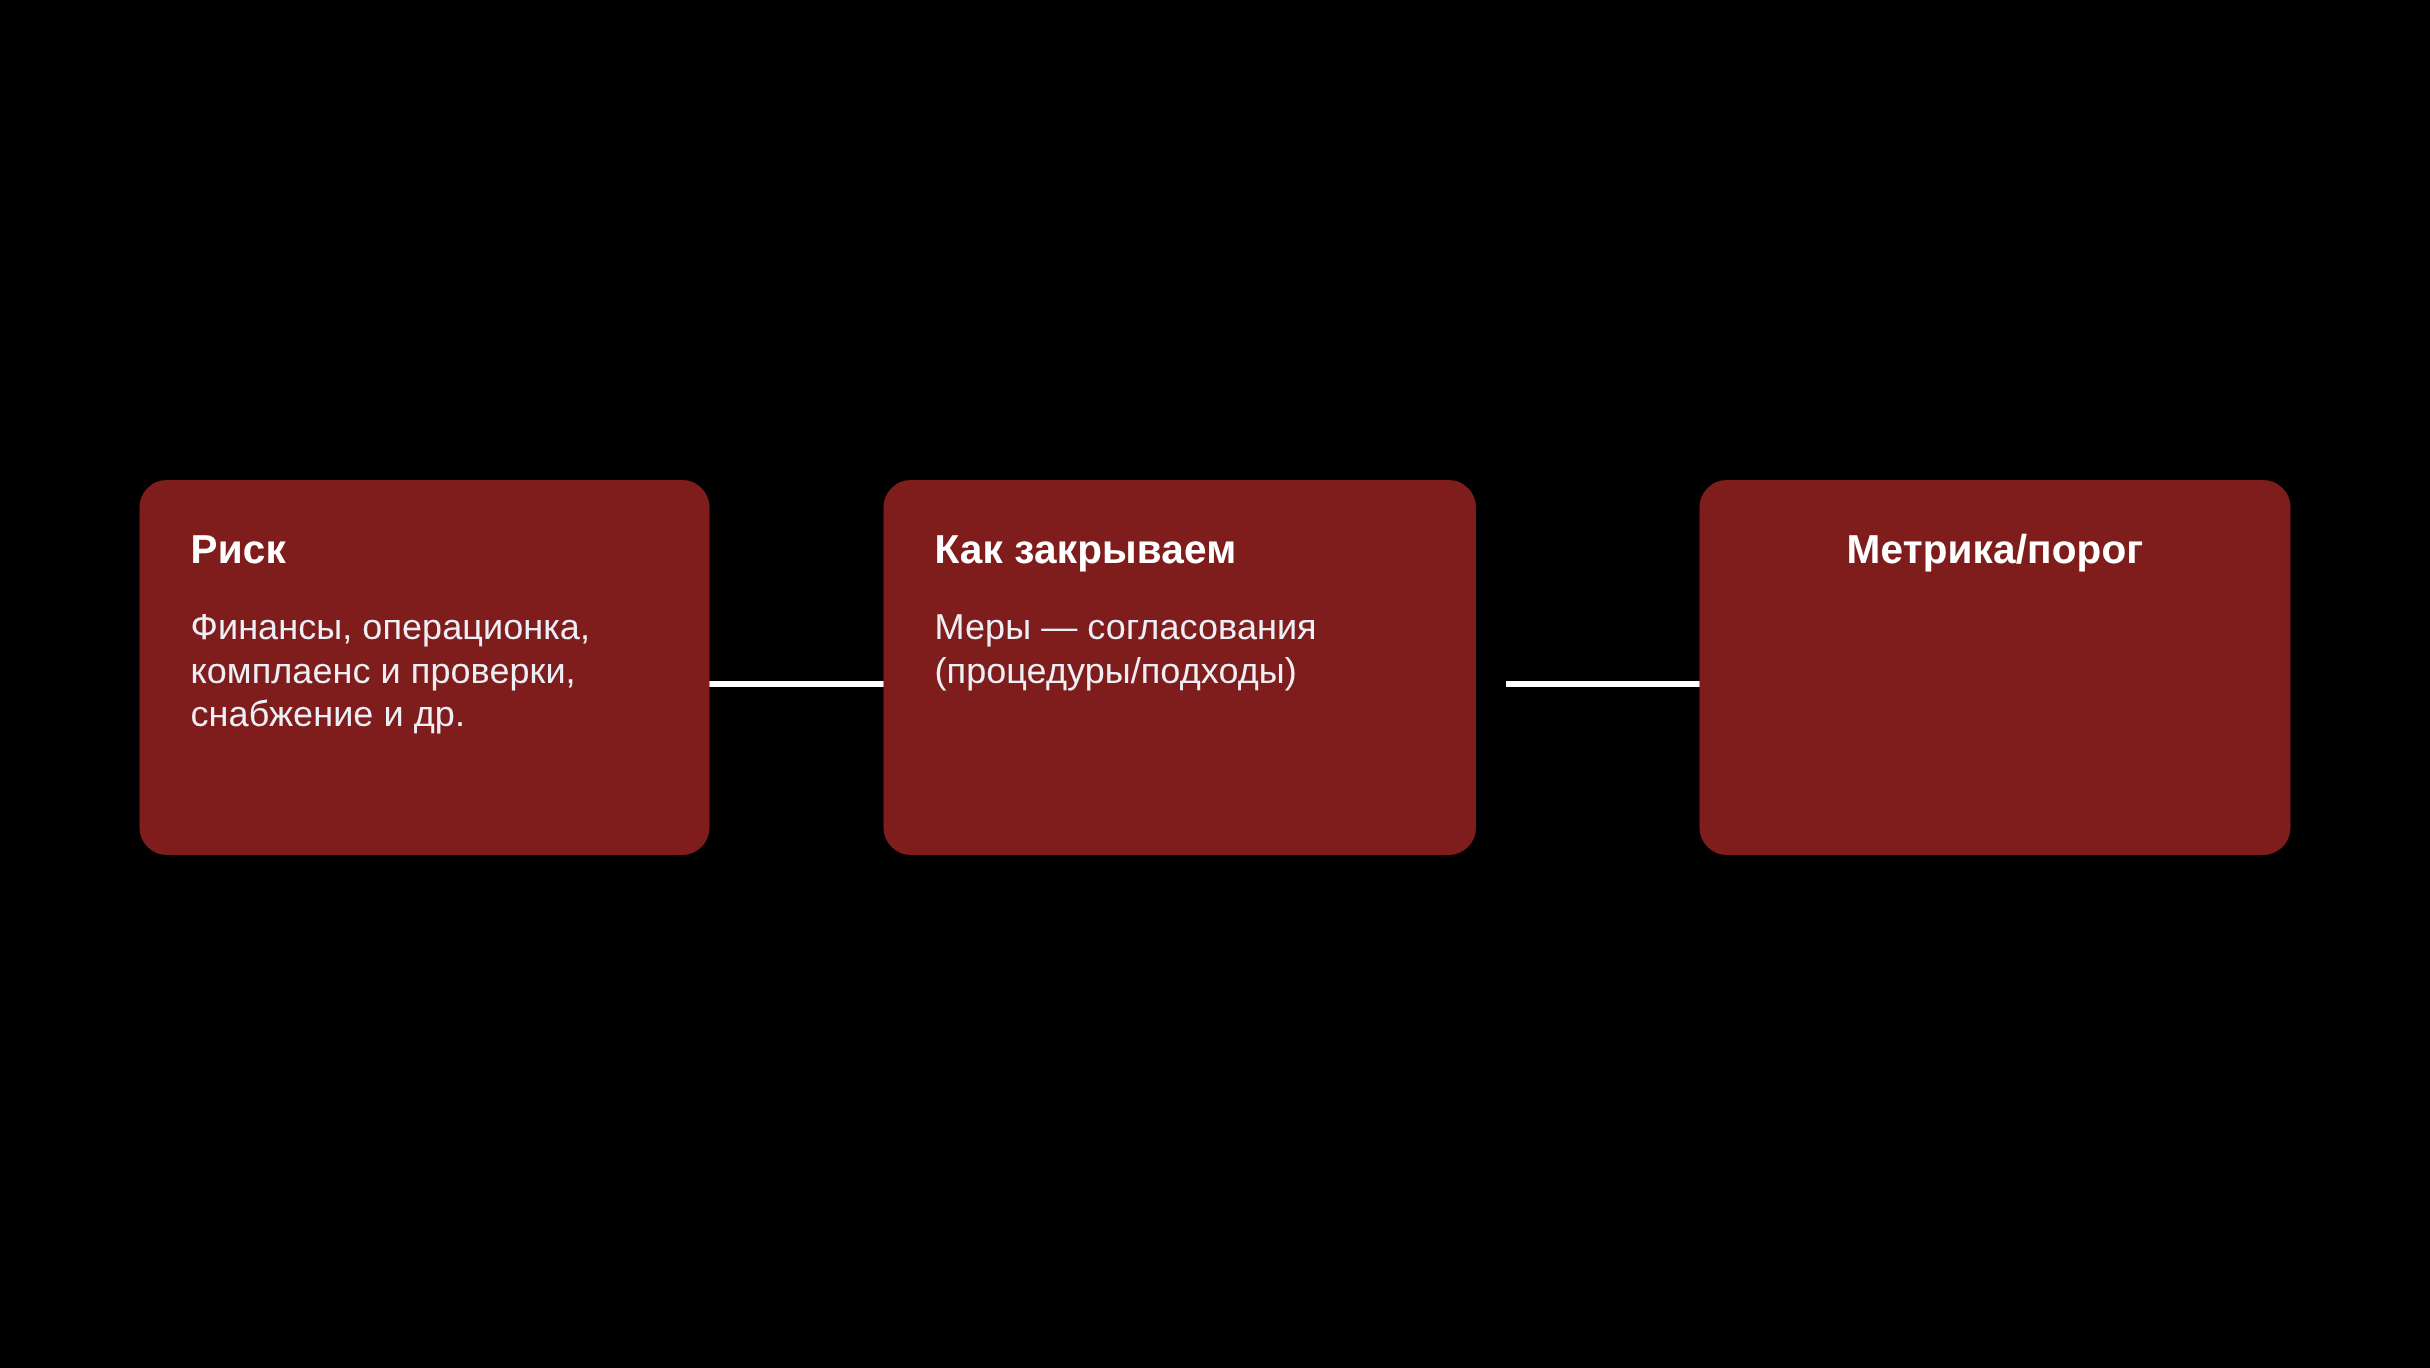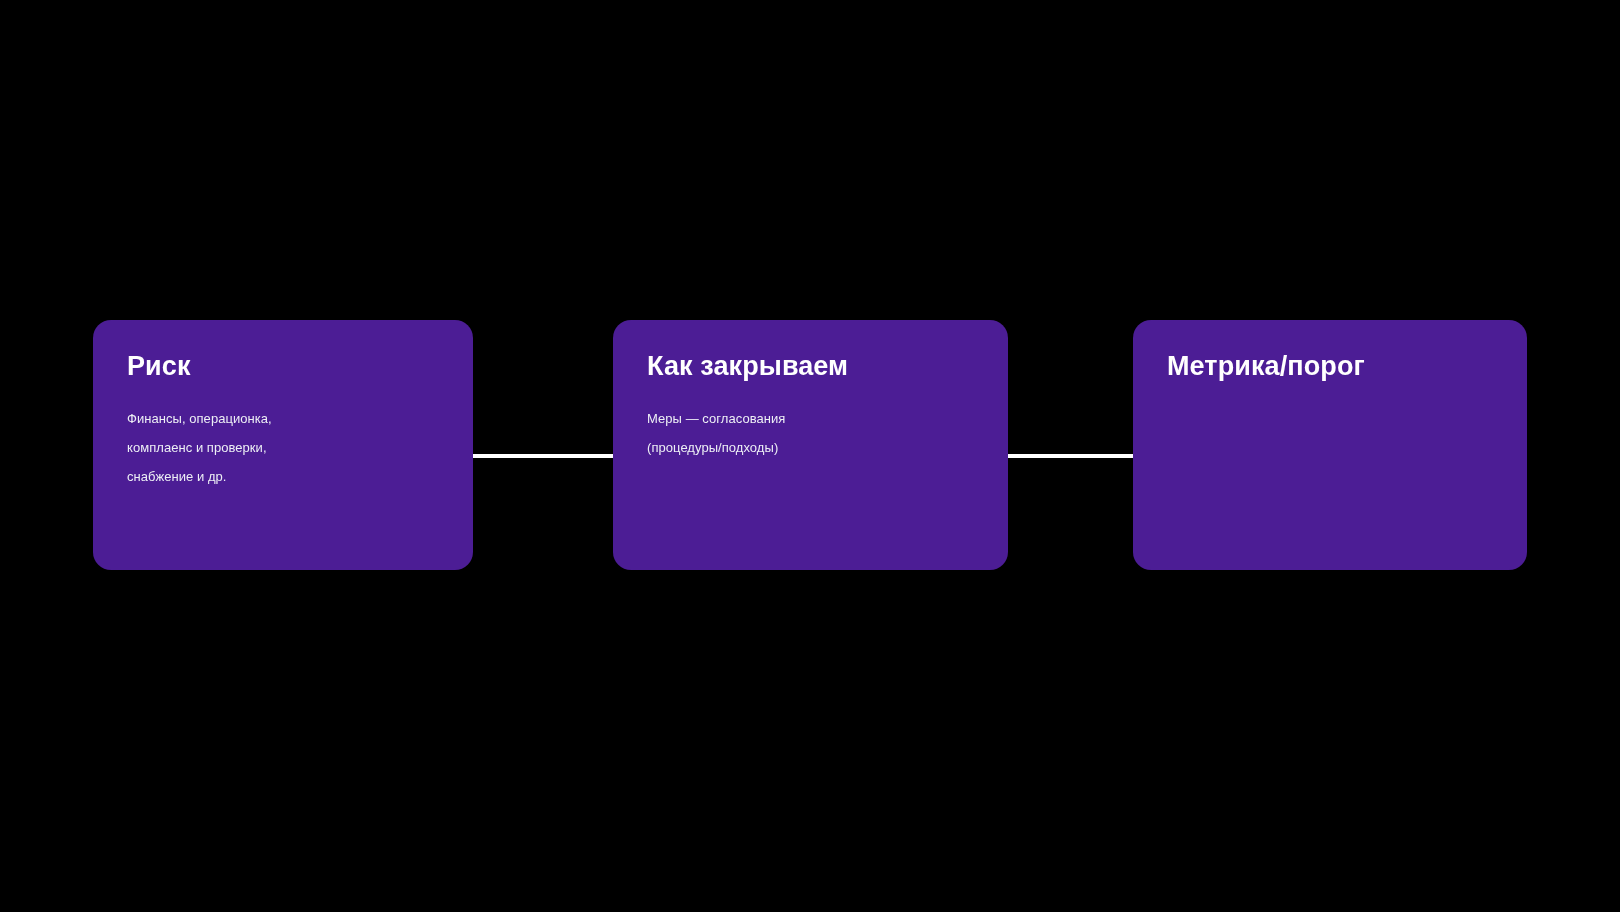--- a/index.html
+++ b/index.html
@@ -31,42 +31,42 @@
     top: 454px;
   }
   .connector.c1 { left: 469px;  width: 148px; }
   .connector.c2 { left: 1004px; width: 133px; }
 
   
   .card {
     position: absolute;
     top: 320px;
     height: 250px;
-    background: #4c1d95;
+    background: #7f1d1d;
     border-radius: 18px;
     box-sizing: border-box;
     padding: 32px 34px 0 34px;
   }
   .card.card-1 { left: 93px;   width: 380px; }
-  .card.card-2 { left: 613px;  width: 395px; }
-  .card.card-3 { left: 1133px; width: 394px; }
+  .card.card-2 { left: 589px;  width: 395px; }
+  .card.card-3 { left: 1133px; width: 394px; text-align: center; }
 
   .card-title {
     margin: 0 0 22px 0;
     font-size: 27px;
     font-weight: 700;
     line-height: 1.1;
     color: #FFFFFF;
     letter-spacing: 0.1px;
     white-space: nowrap;
   }
 
   .card-body {
     margin: 0;
-    font-size: 13px;
+    font-size: 24px;
     font-weight: 400;
     line-height: 29px;
     color: #EDEFF5;
     letter-spacing: 0.05px;
     white-space: pre-line;
   }
 </style>
 </head>
 <body>
 

